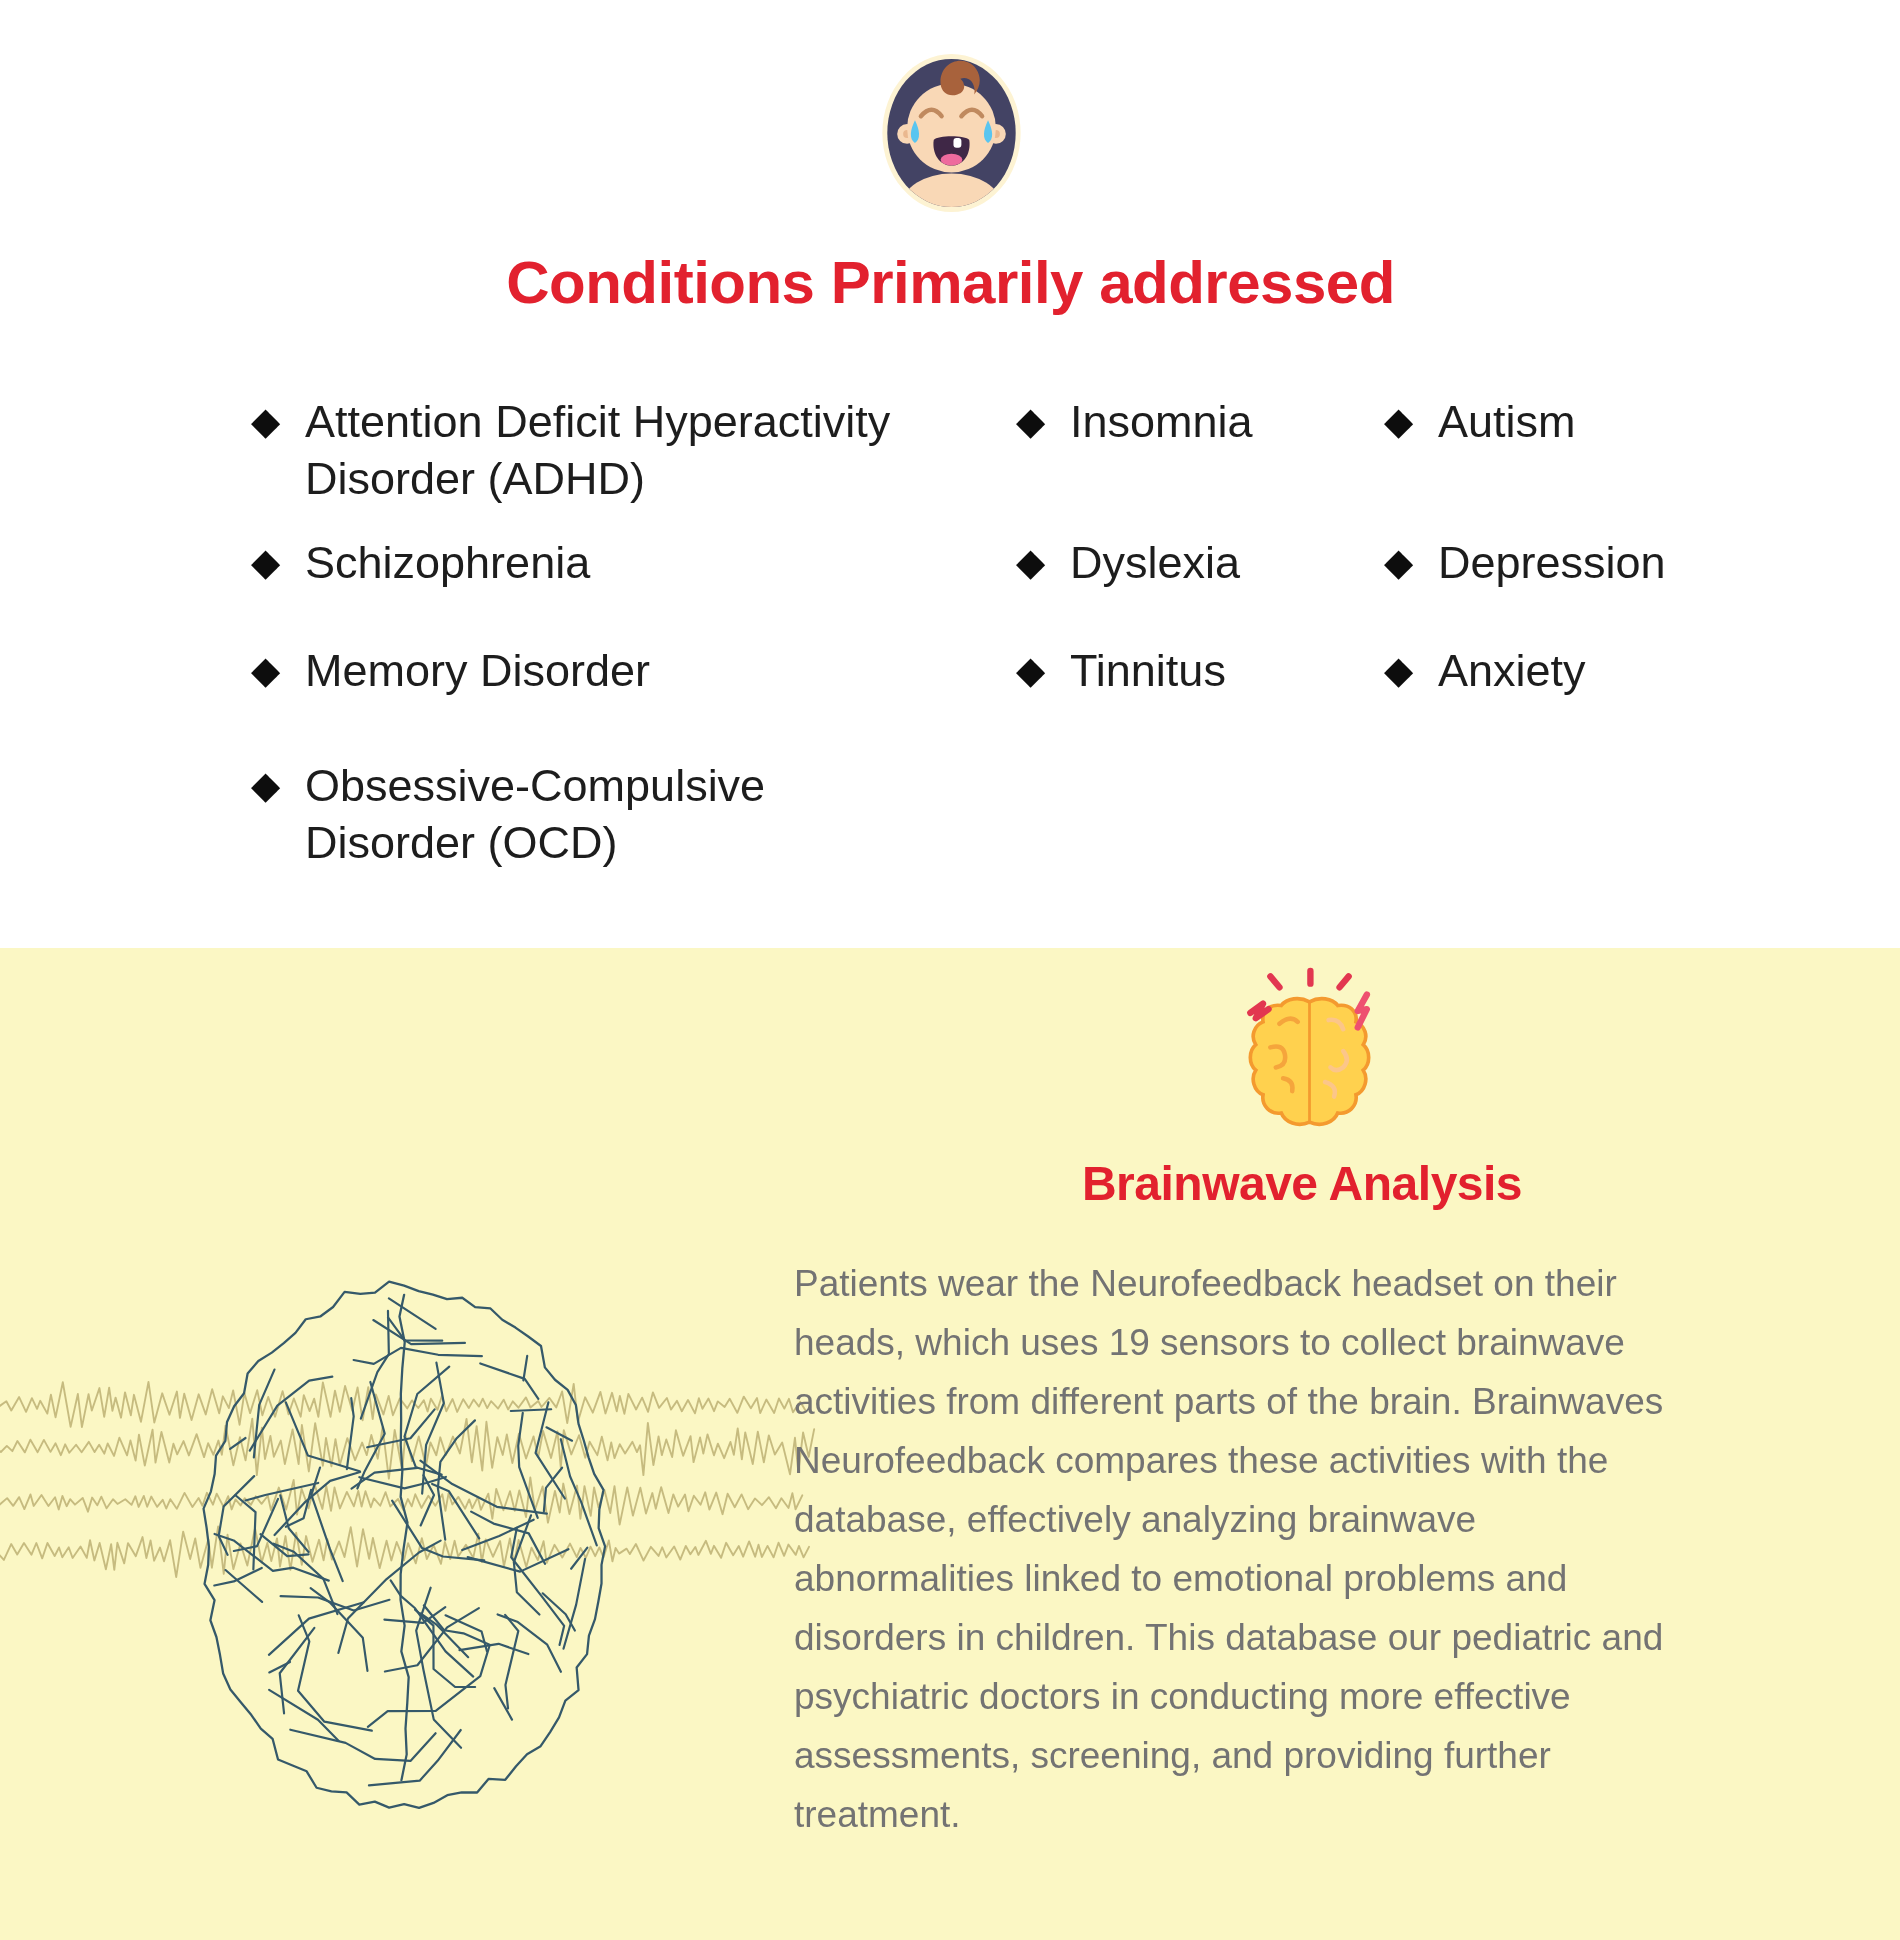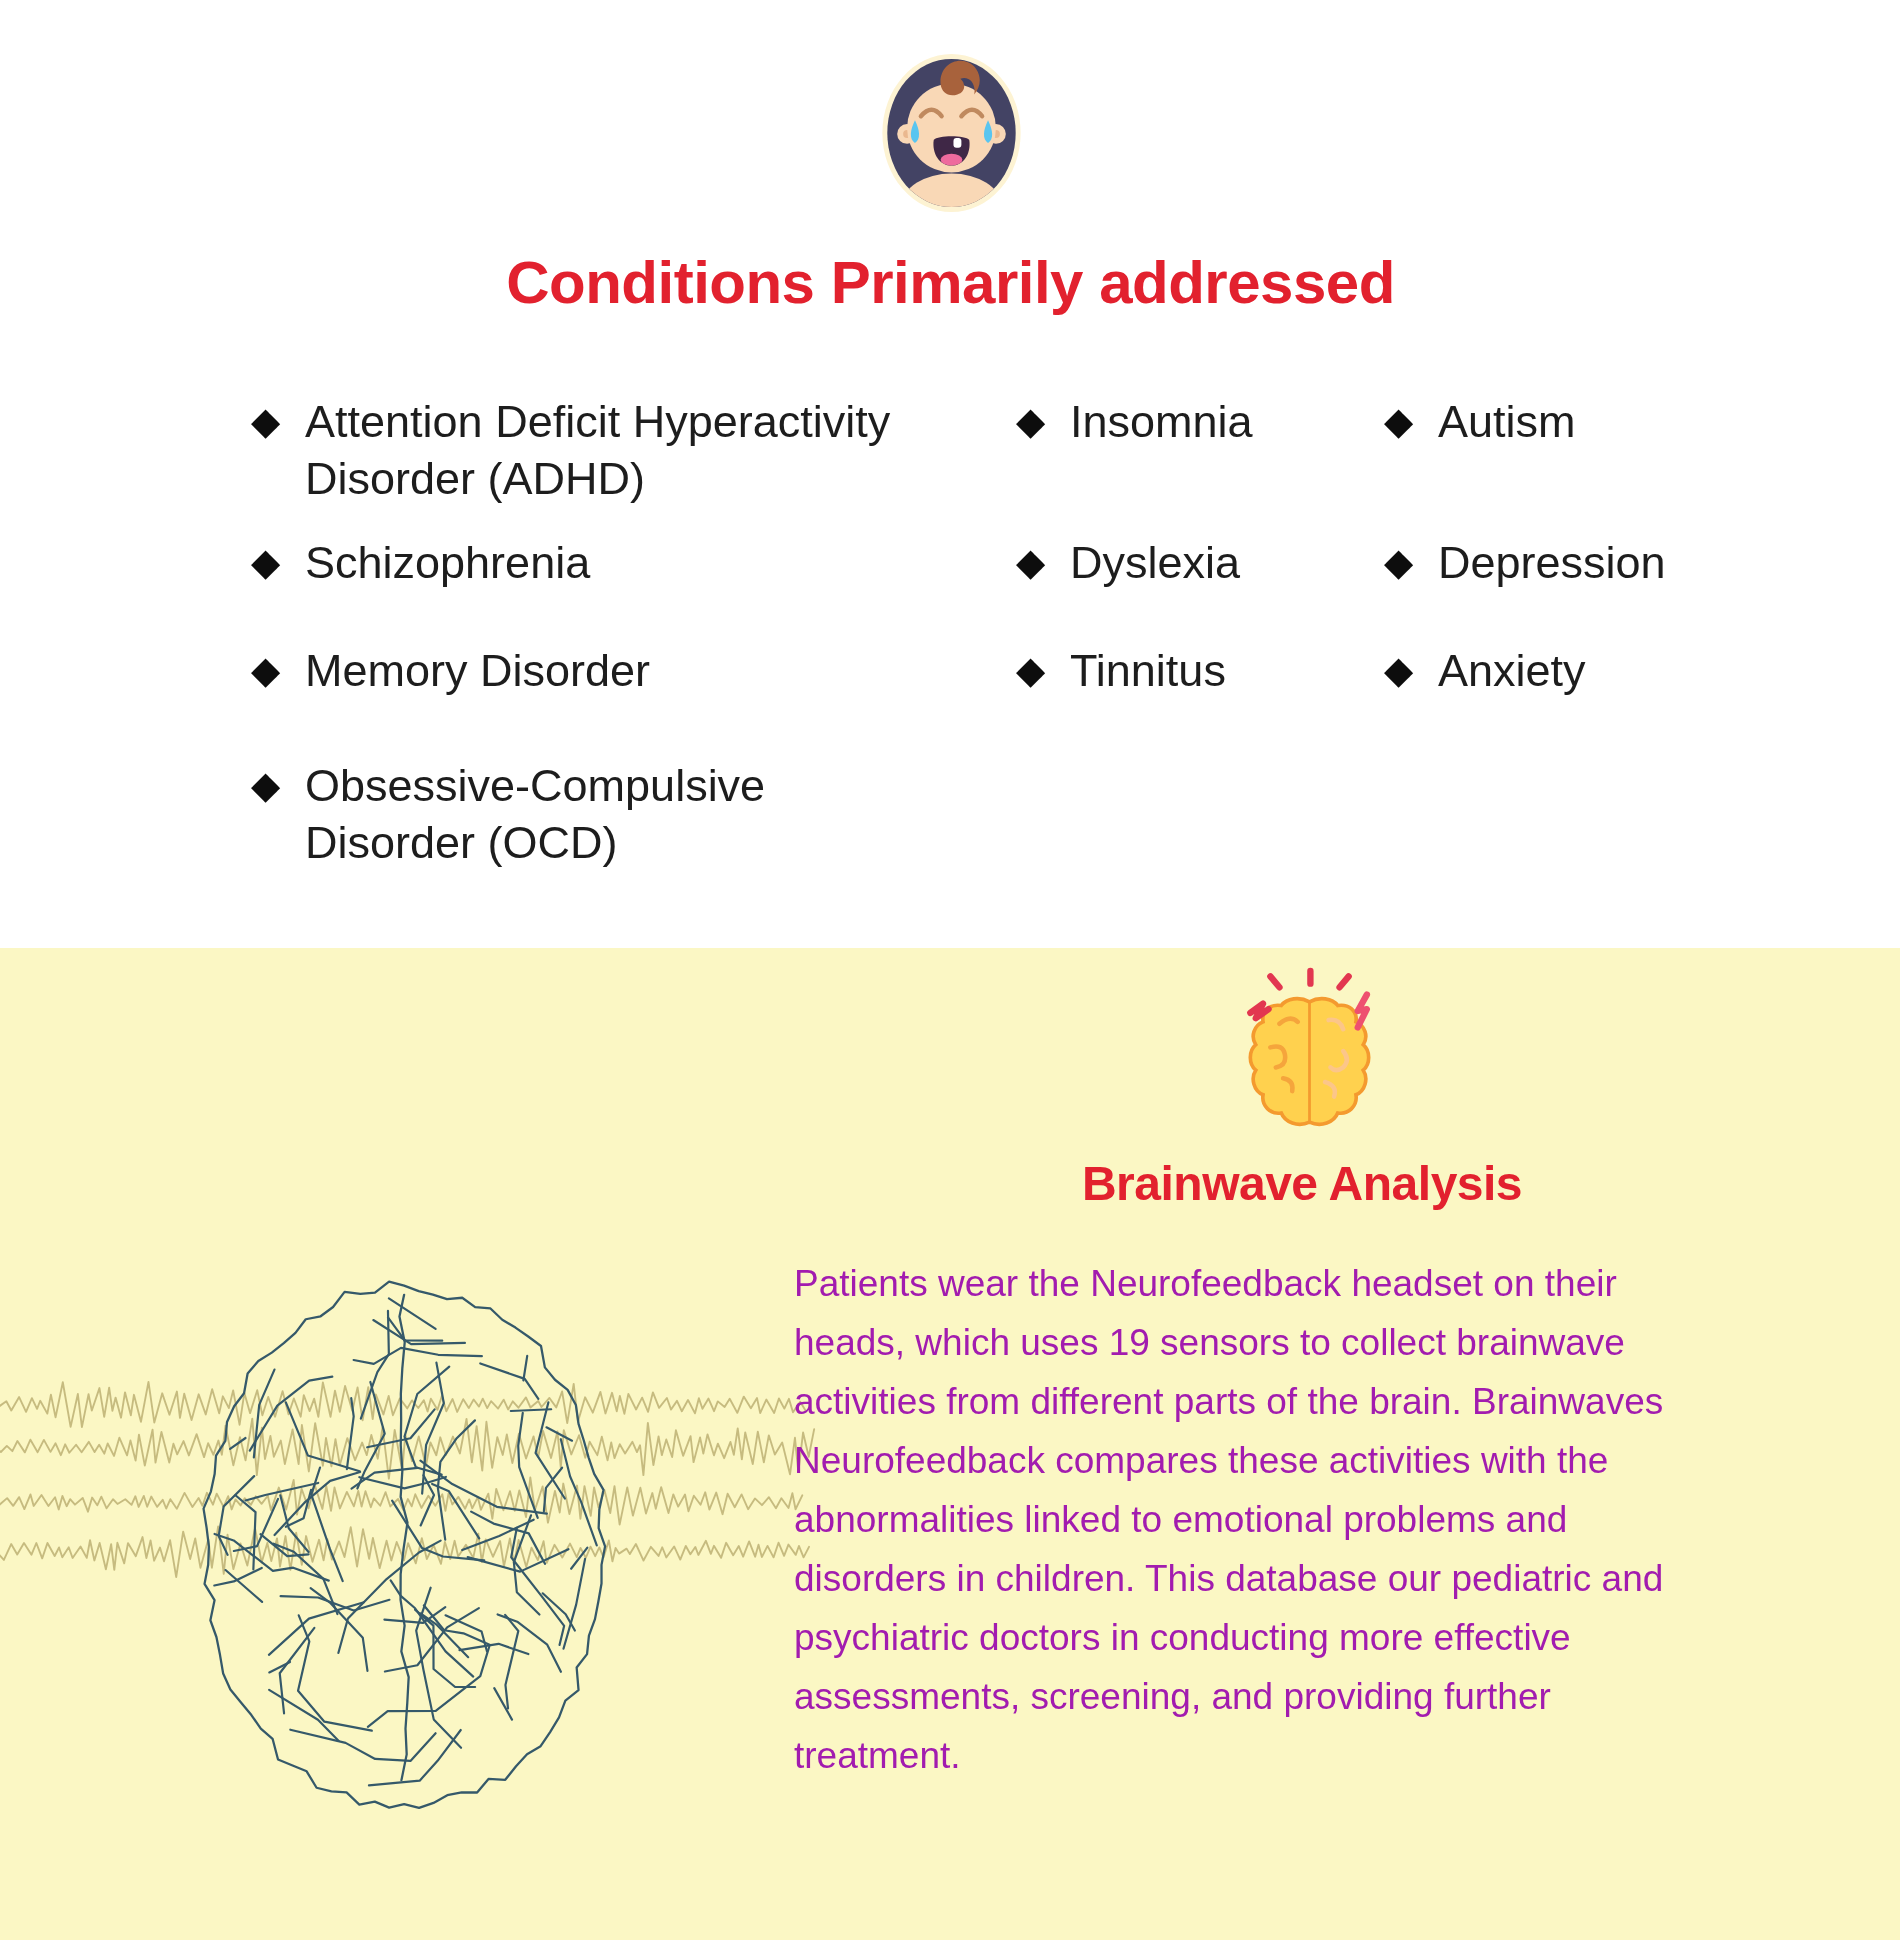--- a/index.html
+++ b/index.html
@@ -24,21 +24,21 @@
   .cond-item .cond-text{
     font-size:45px;line-height:57px;margin-left:18px;white-space:nowrap;
   }
   
   #yellow-band{left:0;top:948px;width:1901px;height:992px;background:#fbf7c4;}
   #brainwave-title{
     left:792px;top:1156px;width:1020px;text-align:center;
     font-size:48px;font-weight:bold;color:#e2212e;letter-spacing:-0.5px;
   }
   #brainwave-paragraph{
-    left:794px;top:1254px;width:1000px;color:#a21caf;
+    left:794px;top:1254px;width:1000px;color:#737373;
   }
   #brainwave-paragraph .pline{
     font-size:37px;line-height:59px;height:59px;white-space:nowrap;
   }
 </style>
 </head>
 <body>
 
 <div id="page">
 
@@ -242,20 +242,21 @@
     </g>
   </svg>
 
   <div class="abs" id="brainwave-title">Brainwave Analysis</div>
 
   <div class="abs" id="brainwave-paragraph">
     <div class="pline">Patients wear the Neurofeedback headset on their</div>
     <div class="pline">heads, which uses 19 sensors to collect brainwave</div>
     <div class="pline">activities from different parts of the brain. Brainwaves</div>
     <div class="pline">Neurofeedback compares these activities with the</div>
+    <div class="pline">database, effectively analyzing brainwave</div>
     <div class="pline">abnormalities linked to emotional problems and</div>
     <div class="pline">disorders in children. This database our pediatric and</div>
     <div class="pline">psychiatric doctors in conducting more effective</div>
     <div class="pline">assessments, screening, and providing further</div>
     <div class="pline">treatment.</div>
   </div>
 
 </div>
 
 

